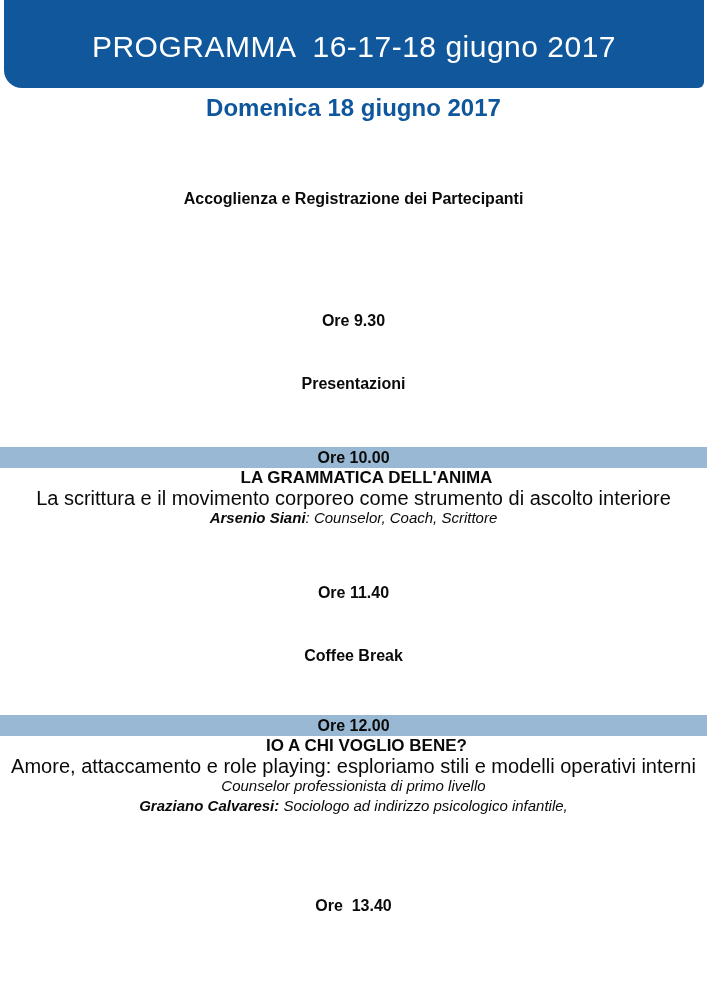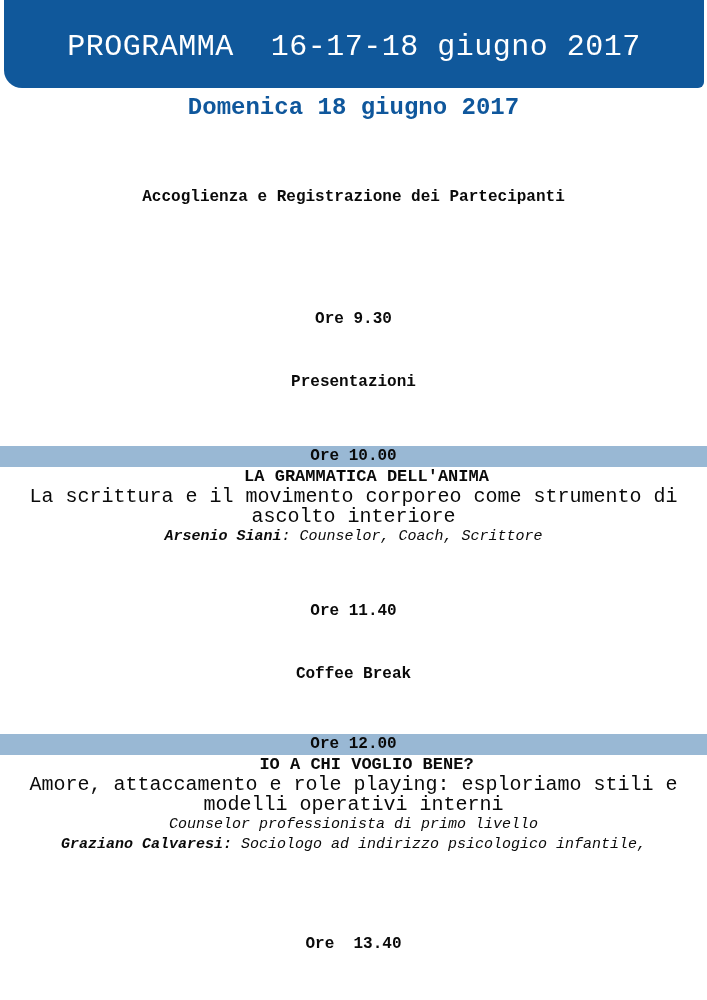--- a/index.html
+++ b/index.html
@@ -8,21 +8,21 @@
     --band_bg:#99b8d4;
     --link_blue:#2a6ba8;
     --text_color:#0a0a0a;
   }
   html,body{margin:0;padding:0;background:#ffffff;}
   .page{
     position:relative;
     width:707px;height:1000px;
     background:#ffffff;
     overflow:hidden;
-    font-family:Liberation Mono, monospace;
+    font-family:Liberation Sans, sans-serif;
     color:var(--text_color);
   }
   
   .header-bar{
     position:absolute;top:0;left:4px;right:3px;height:88px;
     background:var(--header_bg);
     border-radius:0 0 6px 18px;
     display:flex;align-items:center;justify-content:center;
   }
   .header-title{

